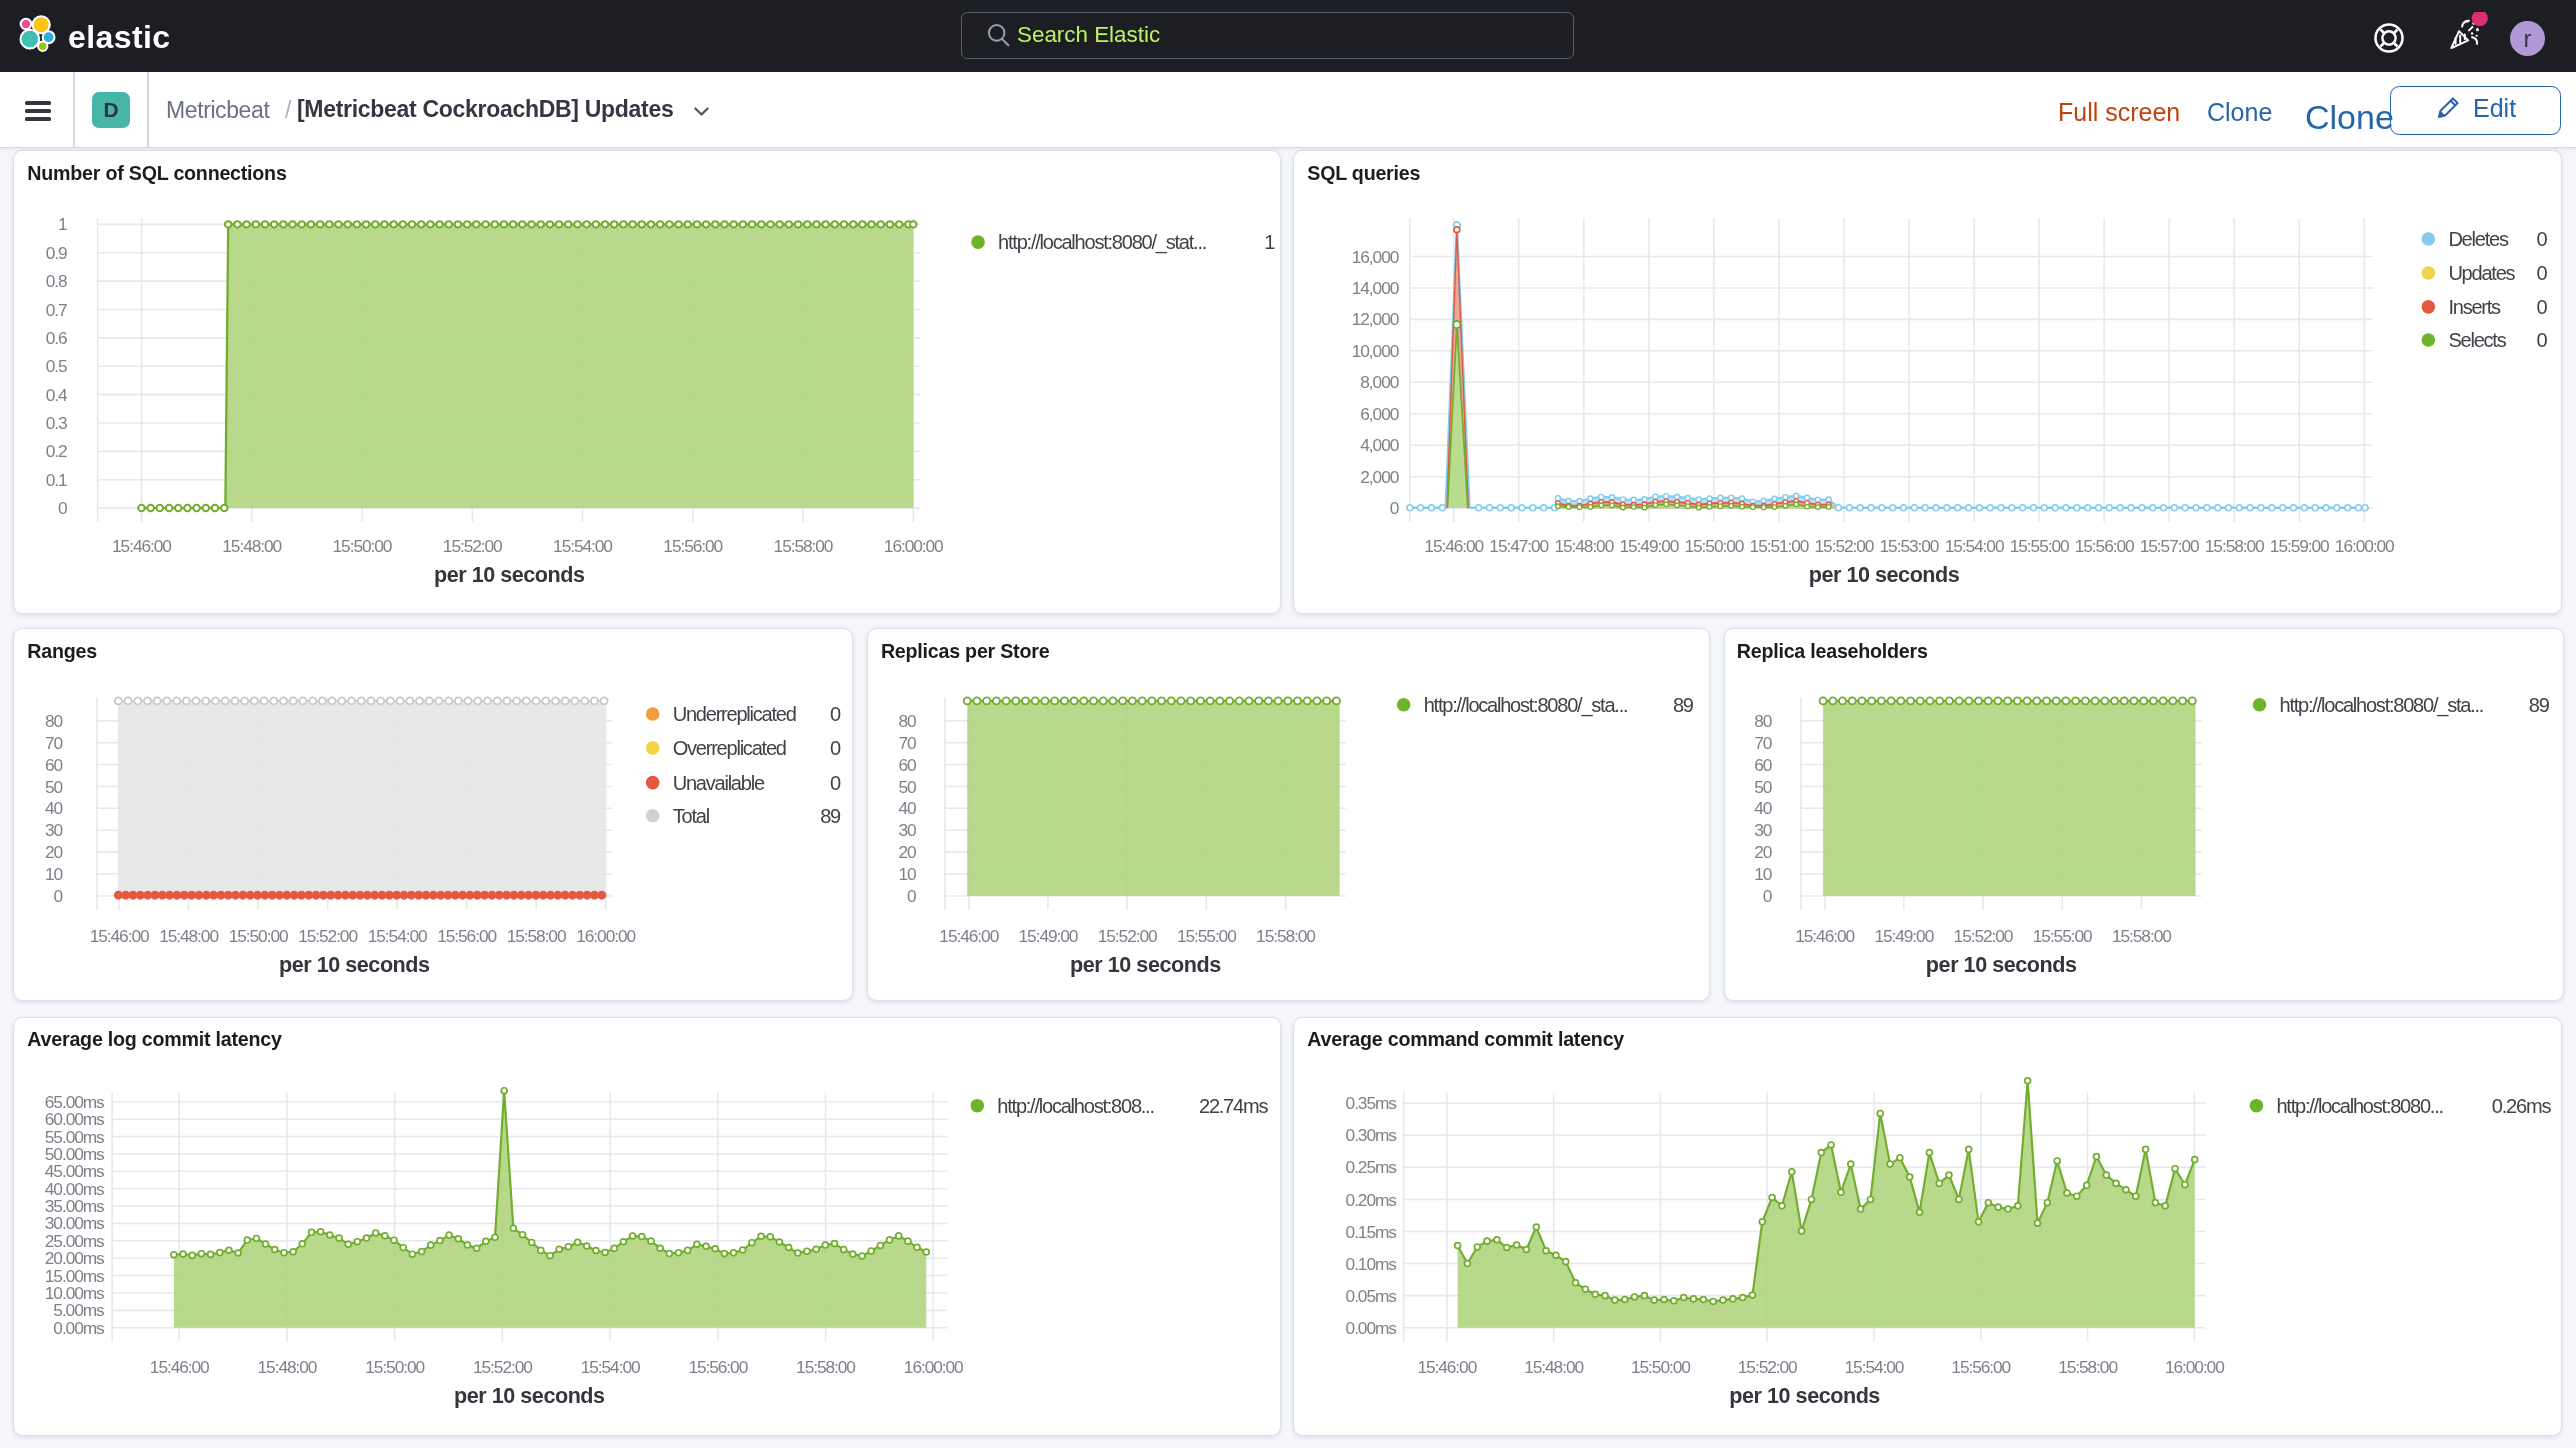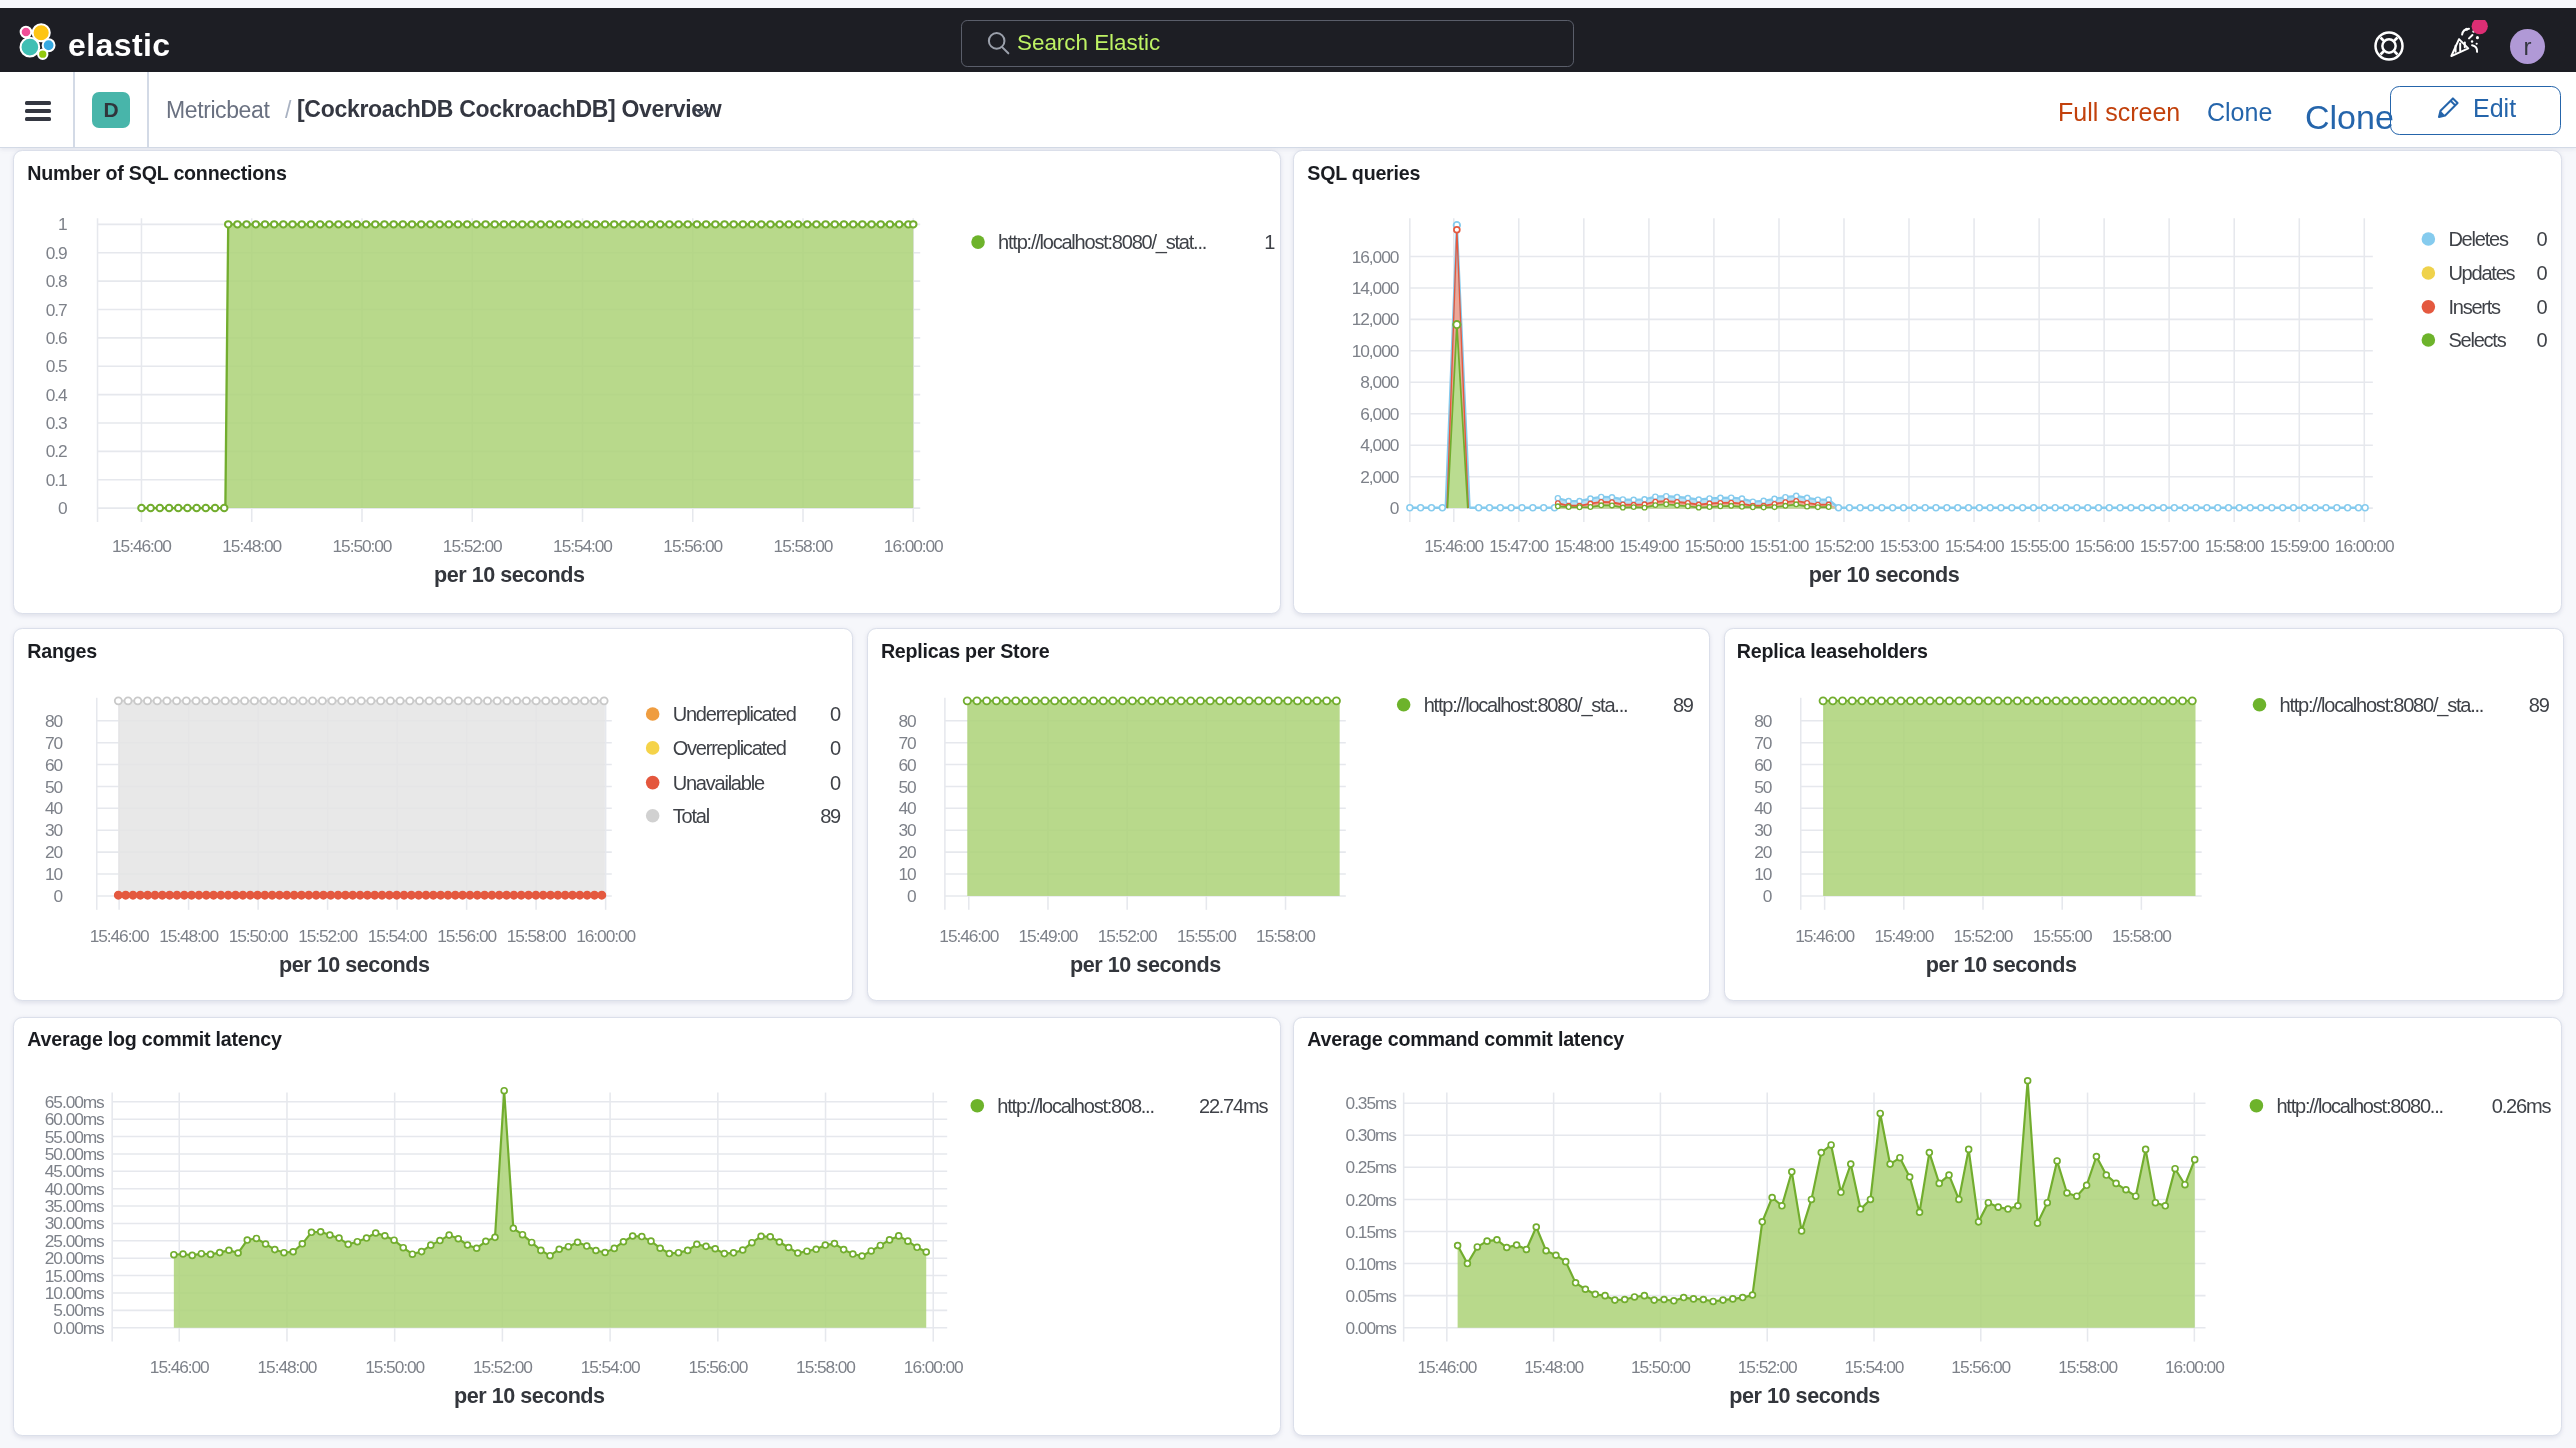--- a/index.html
+++ b/index.html
@@ -1,20 +1,20 @@
 <!DOCTYPE html>
 <html style="font-size:12.3px"><head><meta charset="utf-8">
 <style>
 * { margin:0; padding:0; box-sizing:border-box; }
 html,body { width:2576px; height:1448px; font-family:"Liberation Sans",sans-serif; background:#f6f7fb; overflow:hidden; }
 .abs { position:absolute; }
 .panel { position:absolute; background:#fff; border:1.5px solid #dbdfea; border-radius:9.3px; box-shadow:0 1.5px 4.6px rgba(120,130,160,0.18); }
 </style></head>
 <body>
-<div class="abs" style="left:0;top:8px;width:2576px;height:72px;background:#1d1e24">
+<div class="abs" style="left:0;top:0;width:2576px;height:72px;background:#1d1e24">
   <svg width="39" height="39" viewBox="0 0 50 50" style="position:absolute;left:17px;top:15.4px">
 <circle cx="31" cy="12.5" r="11" fill="#fec514" stroke="#fff" stroke-width="2.6"></circle>
 <circle cx="11.5" cy="11.5" r="6.8" fill="#f04e98" stroke="#fff" stroke-width="2.6"></circle>
 <circle cx="40.5" cy="28.5" r="7.6" fill="#36a9e1" stroke="#fff" stroke-width="2.6"></circle>
 <circle cx="16.5" cy="31" r="12" fill="#40bfb4" stroke="#fff" stroke-width="2.6"></circle>
 <circle cx="33" cy="40" r="6" fill="#93c90e" stroke="#fff" stroke-width="2.6"></circle>
 </svg>
   <div class="abs" style="left:68px;top:18.5px;color:#fff;font-size:32px;font-weight:bold;letter-spacing:0.4px">elastic</div>
   <div class="abs" style="left:961px;top:11.6px;width:613px;height:47px;border:1.5px solid #5a5e6a;border-radius:6.2px;background:#1d1e24"></div>
   <svg width="28" height="28" viewBox="0 0 36 36" style="position:absolute;left:985px;top:21.6px">
@@ -55,21 +55,21 @@
 </div>
 <div class="abs" style="left:0;top:72px;width:2576px;height:76px;background:#fff;border-bottom:1.5px solid #d3dae6;box-shadow:0 2.3px 3.9px rgba(110,120,150,0.10)">
   <div class="abs" style="left:25px;top:29px;width:25.5px;height:4.2px;background:#343741;border-radius:1.5px"></div>
   <div class="abs" style="left:25px;top:37px;width:25.5px;height:4.2px;background:#343741;border-radius:1.5px"></div>
   <div class="abs" style="left:25px;top:45px;width:25.5px;height:4.2px;background:#343741;border-radius:1.5px"></div>
   <div class="abs" style="left:73px;top:0;width:1.5px;height:76px;background:#d3dae6"></div>
   <div class="abs" style="left:147px;top:0;width:1.5px;height:76px;background:#d3dae6"></div>
   <div class="abs" style="left:92px;top:20px;width:38px;height:36px;background:#48b5aa;border-radius:7px;color:#30353c;font-size:21px;font-weight:bold;text-align:center;line-height:36px">D</div>
   <div class="abs" style="left:166px;top:25px;font-size:23px;letter-spacing:-0.4px;color:#6a7181">Metricbeat</div>
   <div class="abs" style="left:285px;top:25px;font-size:23px;color:#a9b2c2">/</div>
-  <div class="abs" style="left:297px;top:24px;font-size:23px;font-weight:bold;letter-spacing:-0.3px;color:#343741">[CockroachDB CockroachDB] Overview</div>
+  <div class="abs" style="left:297px;top:24px;font-size:23px;font-weight:bold;letter-spacing:-0.3px;color:#343741">[Metricbeat CockroachDB] Updates</div>
   <svg width="23" height="23" viewBox="0 0 30 30" style="position:absolute;left:690px;top:28px">
 <path d="M7 11 L15 19 L23 11" fill="none" stroke="#4c5362" stroke-width="2.8" stroke-linecap="round" stroke-linejoin="round"></path>
 </svg>
   <div class="abs" style="left:2058px;top:25.5px;font-size:25px;color:#c2410c">Full screen</div>
   <div class="abs" style="left:2207px;top:25.5px;font-size:25px;color:#2565ab">Clone</div>
   <div class="abs" style="left:2305px;top:25.5px;font-size:34px;color:#2565ab">Clone</div>
   <div class="abs" style="left:2390px;top:14px;width:171px;height:49px;border:1.9px solid #2565ab;border-radius:9.3px"></div>
   <svg width="31" height="31" viewBox="0 0 40 40" style="position:absolute;left:2432px;top:21px">
 <g fill="none" stroke="#2565ab" stroke-width="2.6" stroke-linejoin="round">
 <path d="M9 31 L11 23 L27 7 L33 13 L17 29 Z"></path>

